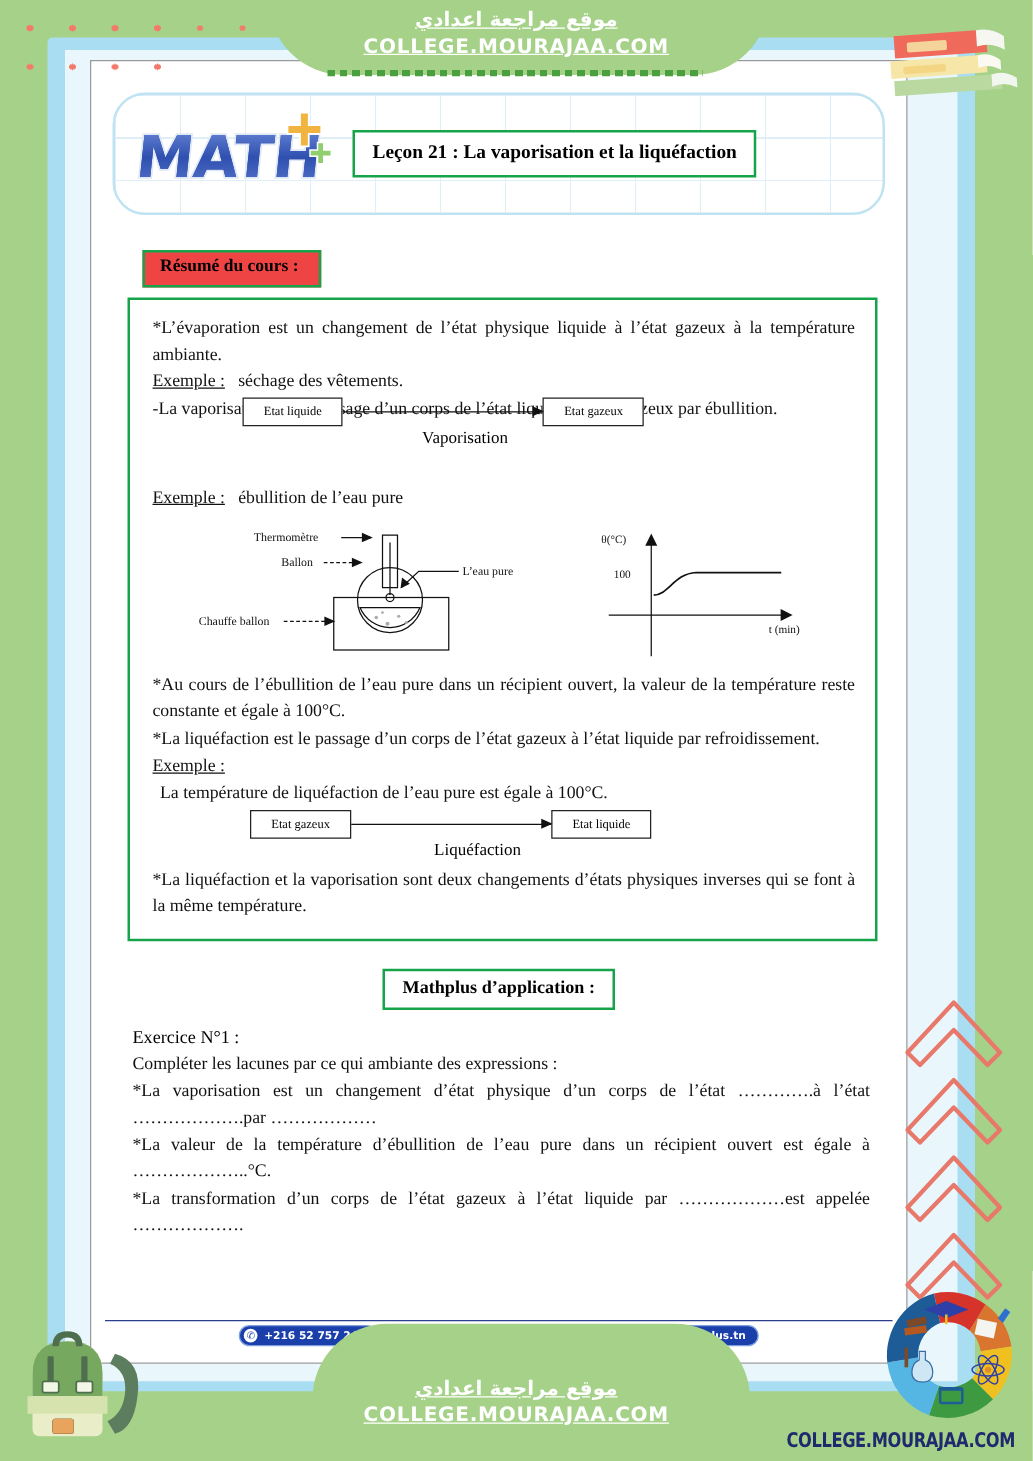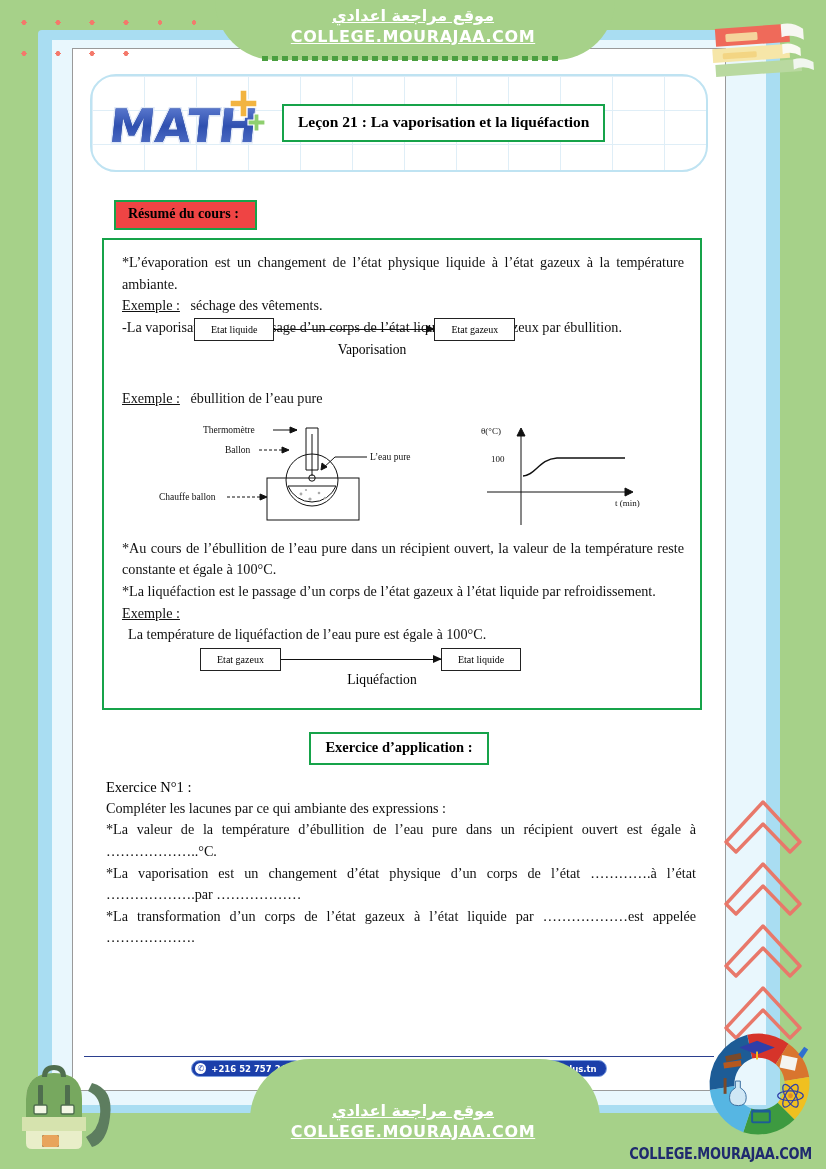--- a/index.html
+++ b/index.html
@@ -324,32 +324,33 @@
 
     <div class="flow">
       <div class="flow-row" style="margin-left:78px;">
         <div class="statebox">Etat  gazeux</div>
         <div class="arrow-line" style="width:160px;"></div>
         <div class="statebox">Etat  liquide</div>
       </div>
       <div class="arrow-caption" style="margin-left:170px;width:180px;">Liquéfaction</div>
     </div>
 
+    <div class="p jus">*La liquéfaction et la vaporisation sont deux changements d’états physiques inverses qui se font à la même température.</div>
   </div>
 
   
   <div class="exo-wrap">
-    <div class="exo-title-box">Exercice d’application :</div>
+    <div class="exo-title-box">Mathplus d’application :</div>
   </div>
 
   <div class="exo-body">
     <div class="exo-h">Exercice N°1 :</div>
     <div class="p">Compléter les lacunes par ce qui ambiante des expressions :</div>
+    <div class="p jus">*La vaporisation est un changement d’état physique d’un corps de l’état ………….à l’état ……………….par ………………</div>
     <div class="p jus">*La valeur de la température d’ébullition de l’eau pure dans un récipient ouvert  est égale à ………………..°C.</div>
-    <div class="p jus">*La vaporisation est un changement d’état physique d’un corps de l’état ………….à l’état ……………….par ………………</div>
     <div class="p jus">*La transformation d’un corps de l’état gazeux à l’état liquide par ………………est appelée ……………….</div>
   </div>
 
   
   <div class="footer-rule"></div>
   <div class="social-row">
     <div class="badge">
       <span class="ic">✆</span>
       <span>+216 52 757 249</span>
     </div>

